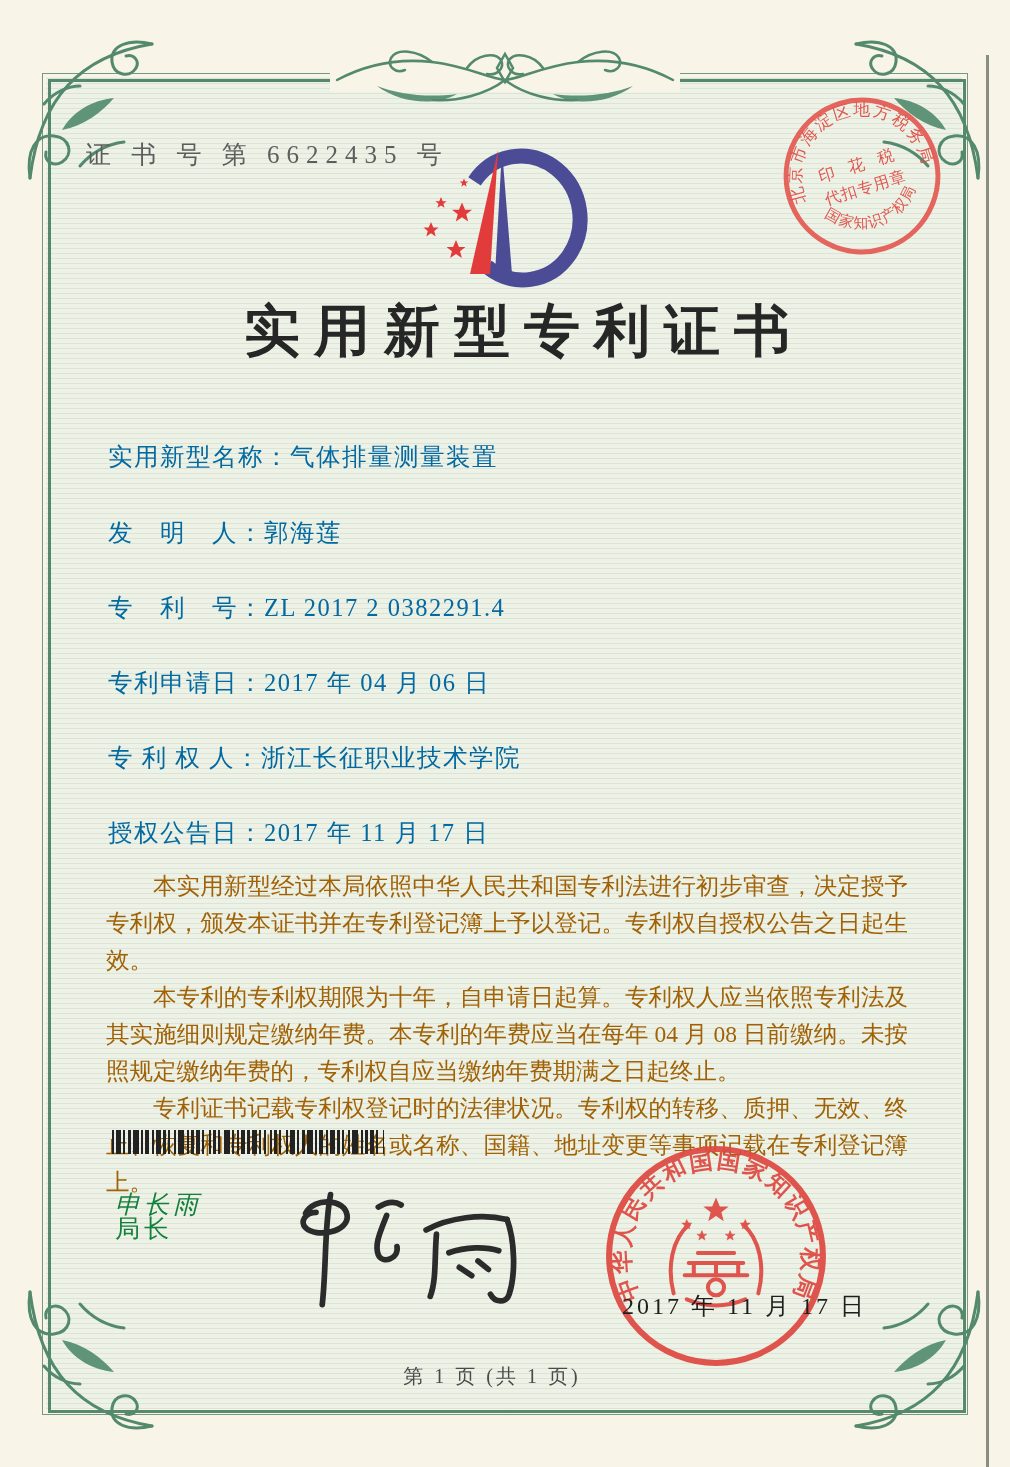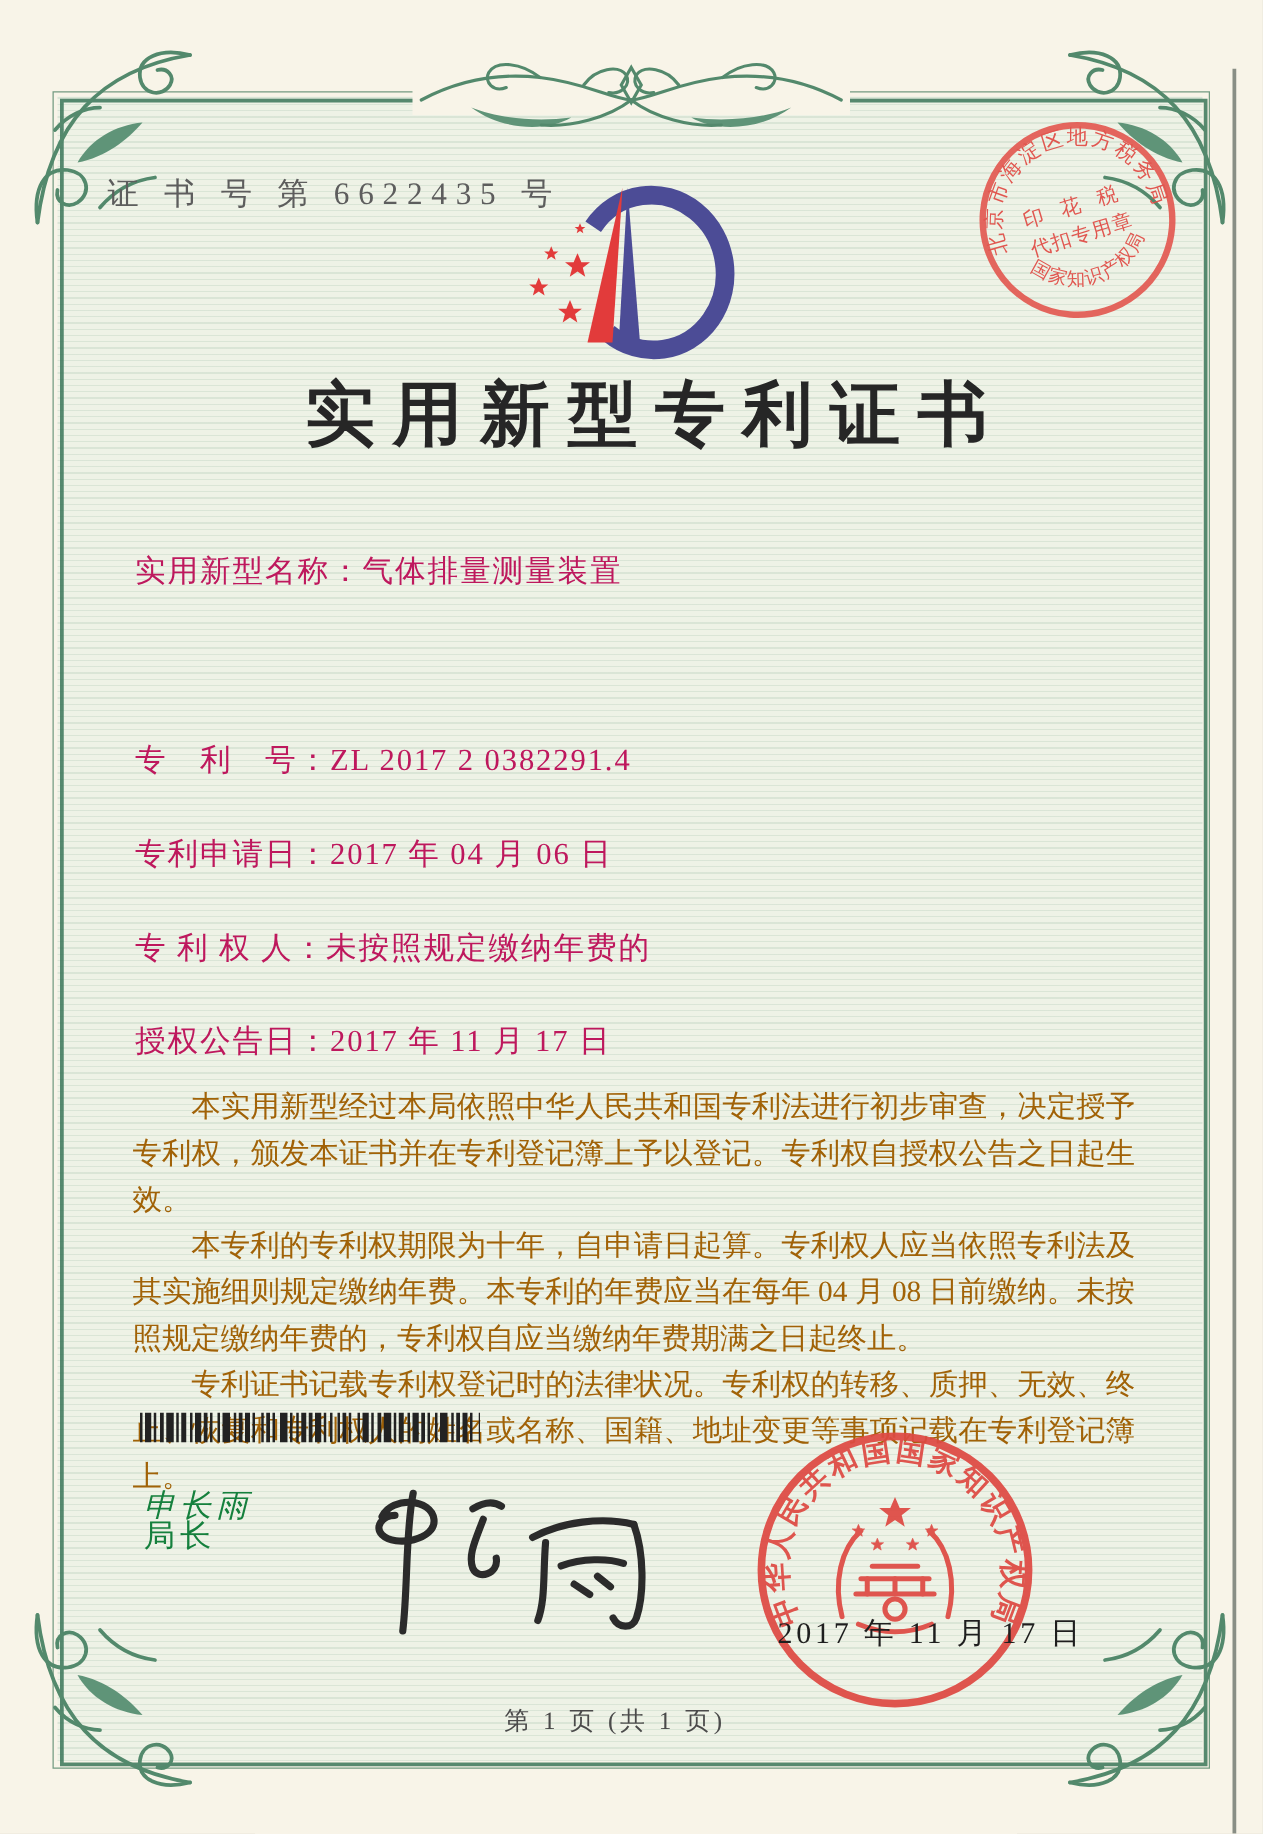--- a/index.html
+++ b/index.html
@@ -47,21 +47,21 @@
   .tax-stamp {
     position:absolute; left:780px; top:94px; width:164px; height:164px;
     transform:rotate(-17deg); opacity:0.92;
   }
   .logo { position:absolute; left:398px; top:146px; width:210px; height:150px; }
   .title {
     position:absolute; left:0; right:0; top:294px; text-align:center;
     font-size:56px; font-weight:700; letter-spacing:14px; color:#262626;
   }
   .field {
-    position:absolute; left:108px; font-size:24.5px; color:#be185d;
+    position:absolute; left:108px; font-size:24.5px; color:#0369a1;
     letter-spacing:1.5px; white-space:nowrap;
   }
   .f0{top:440px}.f1{top:516px}.f2{top:591px}.f3{top:666px}.f4{top:741px}.f5{top:816px}
   .paras {
     position:absolute; left:106px; top:868px; width:802px;
     font-size:23.5px; line-height:37px; color:#a16207; text-align:justify;
   }
   .paras p { margin:0; text-indent:2em; }
 
   .barcode { position:absolute; left:112px; top:1130px; width:272px; height:24px; }
@@ -164,23 +164,24 @@
       <use href="#star" transform="translate(58,104) scale(1.0)"></use>
     </g>
     <ellipse cx="124" cy="72" rx="58" ry="62" fill="none" stroke="#4c4c96" stroke-width="15" stroke-dasharray="141 94 400" transform="rotate(-8 124 72)"></ellipse>
     <path d="M100,4 L72,128 L92,128 Z" fill="#e23b3b"></path>
     <path d="M104,4 L97,128 L114,128 Z" fill="#4c4c96"></path>
   </svg>
 
   <div class="title">实用新型专利证书</div>
 
   <div class="field f0"><span>实用新型名称：</span><span>气体排量测量装置</span></div>
+  <div class="field f1"><span>发　明　人：</span><span>郭海莲</span></div>
   <div class="field f2"><span>专　利　号：</span><span>ZL 2017 2 0382291.4</span></div>
   <div class="field f3"><span>专利申请日：</span><span>2017 年 04 月 06 日</span></div>
-  <div class="field f4"><span>专 利 权 人：</span><span>未按照规定缴纳年费的</span></div>
+  <div class="field f4"><span>专 利 权 人：</span><span>浙江长征职业技术学院</span></div>
   <div class="field f5"><span>授权公告日：</span><span>2017 年 11 月 17 日</span></div>
 
   <div class="paras">
     <p>本实用新型经过本局依照中华人民共和国专利法进行初步审查，决定授予专利权，颁发本证书并在专利登记簿上予以登记。专利权自授权公告之日起生效。</p>
     <p>本专利的专利权期限为十年，自申请日起算。专利权人应当依照专利法及其实施细则规定缴纳年费。本专利的年费应当在每年 04 月 08 日前缴纳。未按照规定缴纳年费的，专利权自应当缴纳年费期满之日起终止。</p>
     <p>专利证书记载专利权登记时的法律状况。专利权的转移、质押、无效、终止、恢复和专利权人的姓名或名称、国籍、地址变更等事项记载在专利登记簿上。</p>
   </div>
 
   <svg class="barcode" viewBox="0 0 272 24" preserveAspectRatio="none">
     <line x1="0" y1="12" x2="272" y2="12" stroke="#222" stroke-width="24" stroke-dasharray="2 2 5 2 2 3 3 2 6 2 2 2 4 3 2 2 5 2 3 2 2 4 2 2 6 3 2 2 3 2 4 2 2 5 2 2 3 2 2 4 6 2 2 3 2 2 4 2 3 2 5 2 2 3 2 4 2 2 3 2 2 5"></line>

